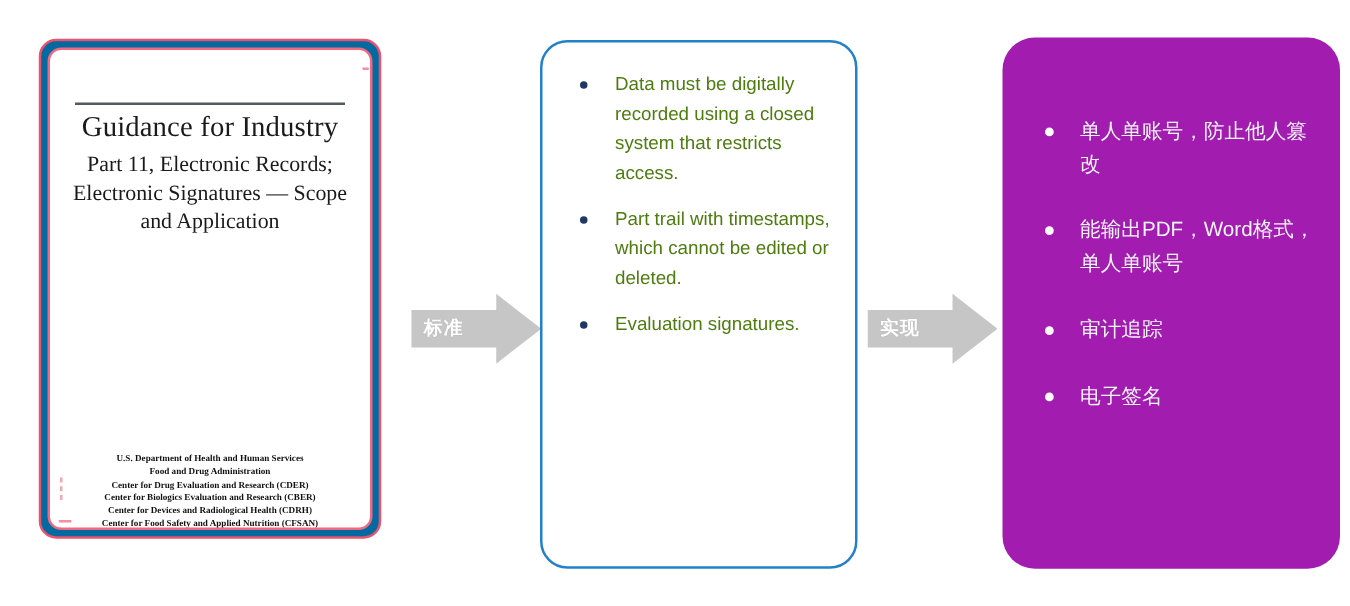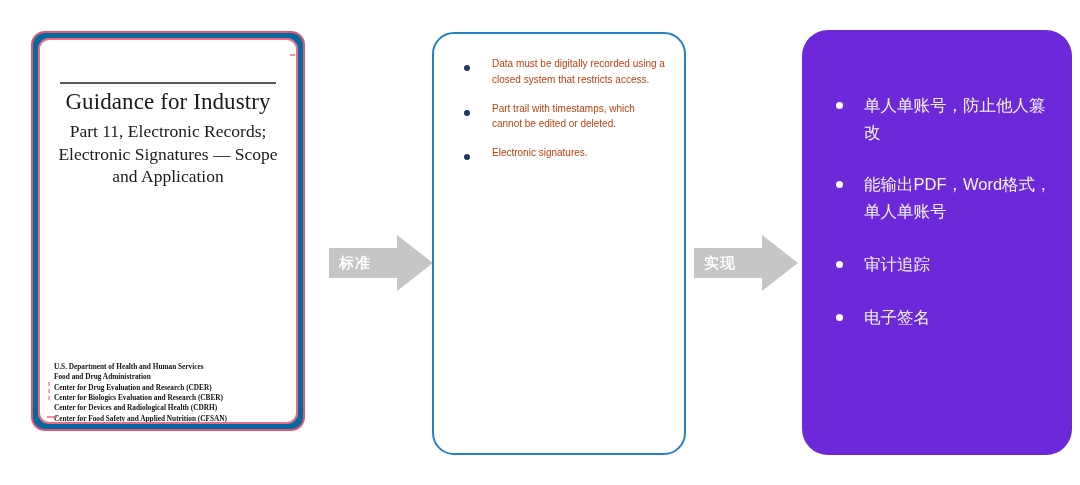--- a/index.html
+++ b/index.html
@@ -43,56 +43,57 @@
   }
   #doc-title-main{
     font-size:23px;line-height:1.18;letter-spacing:.1px;
     white-space:nowrap;
   }
   #doc-title-sub{
     font-size:17.5px;line-height:1.28;margin-top:5px;
   }
   #doc-agency{
     position:absolute;left:10px;right:10px;top:318px;
+    text-align:center;
     font-family:"Liberation Serif", serif;
     font-weight:bold;
     font-size:7.3px;line-height:1.42;
     color:#111111;
   }
   
   .tick-h{position:absolute;height:2px;background:#ef6a80;opacity:.75;}
   .tick-v{position:absolute;width:2px;background:#ef6a80;opacity:.6;}
 
   
   #mid-card{
     position:absolute;left:432px;top:32px;width:254px;height:423px;
     border:2px solid #2281c8;border-radius:22px;
     background:#ffffff;box-sizing:border-box;
   }
   #mid-list{
     list-style:none;margin:0;padding:22px 18px 0 26px;
   }
   #mid-list li{
     position:relative;
-    color:#c2410c;
-    font-size:10px;line-height:1.58;
+    color:#4d7c0f;
+    font-size:15px;line-height:1.58;
     margin-bottom:13px;
     padding-left:32px;
   }
   #mid-list li::before{
     content:"";
     position:absolute;left:4px;top:9px;
     width:6px;height:6px;border-radius:50%;
     background:#1f3864;
   }
 
   
   #right-card{
     position:absolute;left:802px;top:30px;width:270px;height:425px;
-    background:#6d28d9;border-radius:26px;
+    background:#a21caf;border-radius:26px;
   }
   #right-list{
     list-style:none;margin:0;padding:62px 16px 0 30px;
   }
   #right-list li{
     position:relative;
     color:#f2f5f8;
     font-size:16.5px;line-height:1.62;
     margin-bottom:26px;
     padding-left:32px;
@@ -166,21 +167,21 @@
   <svg width="104" height="56" viewBox="0 0 104 56">
     <polygon points="0,13 68,13 68,0 104,28 68,56 68,43 0,43" fill="#c6c6c6"></polygon>
   </svg>
   <span class="arrow-label">标准</span>
 </div>
 
 <div id="mid-card">
   <ul id="mid-list">
     <li>Data must be digitally recorded using a closed system that restricts access.</li>
     <li>Part trail with timestamps, which cannot be edited or deleted.</li>
-    <li>Electronic signatures.</li>
+    <li>Evaluation signatures.</li>
   </ul>
 </div>
 
 <div class="arrow" id="arrow2">
   <svg width="104" height="56" viewBox="0 0 104 56">
     <polygon points="0,13 68,13 68,0 104,28 68,56 68,43 0,43" fill="#c6c6c6"></polygon>
   </svg>
   <span class="arrow-label">实现</span>
 </div>
 

